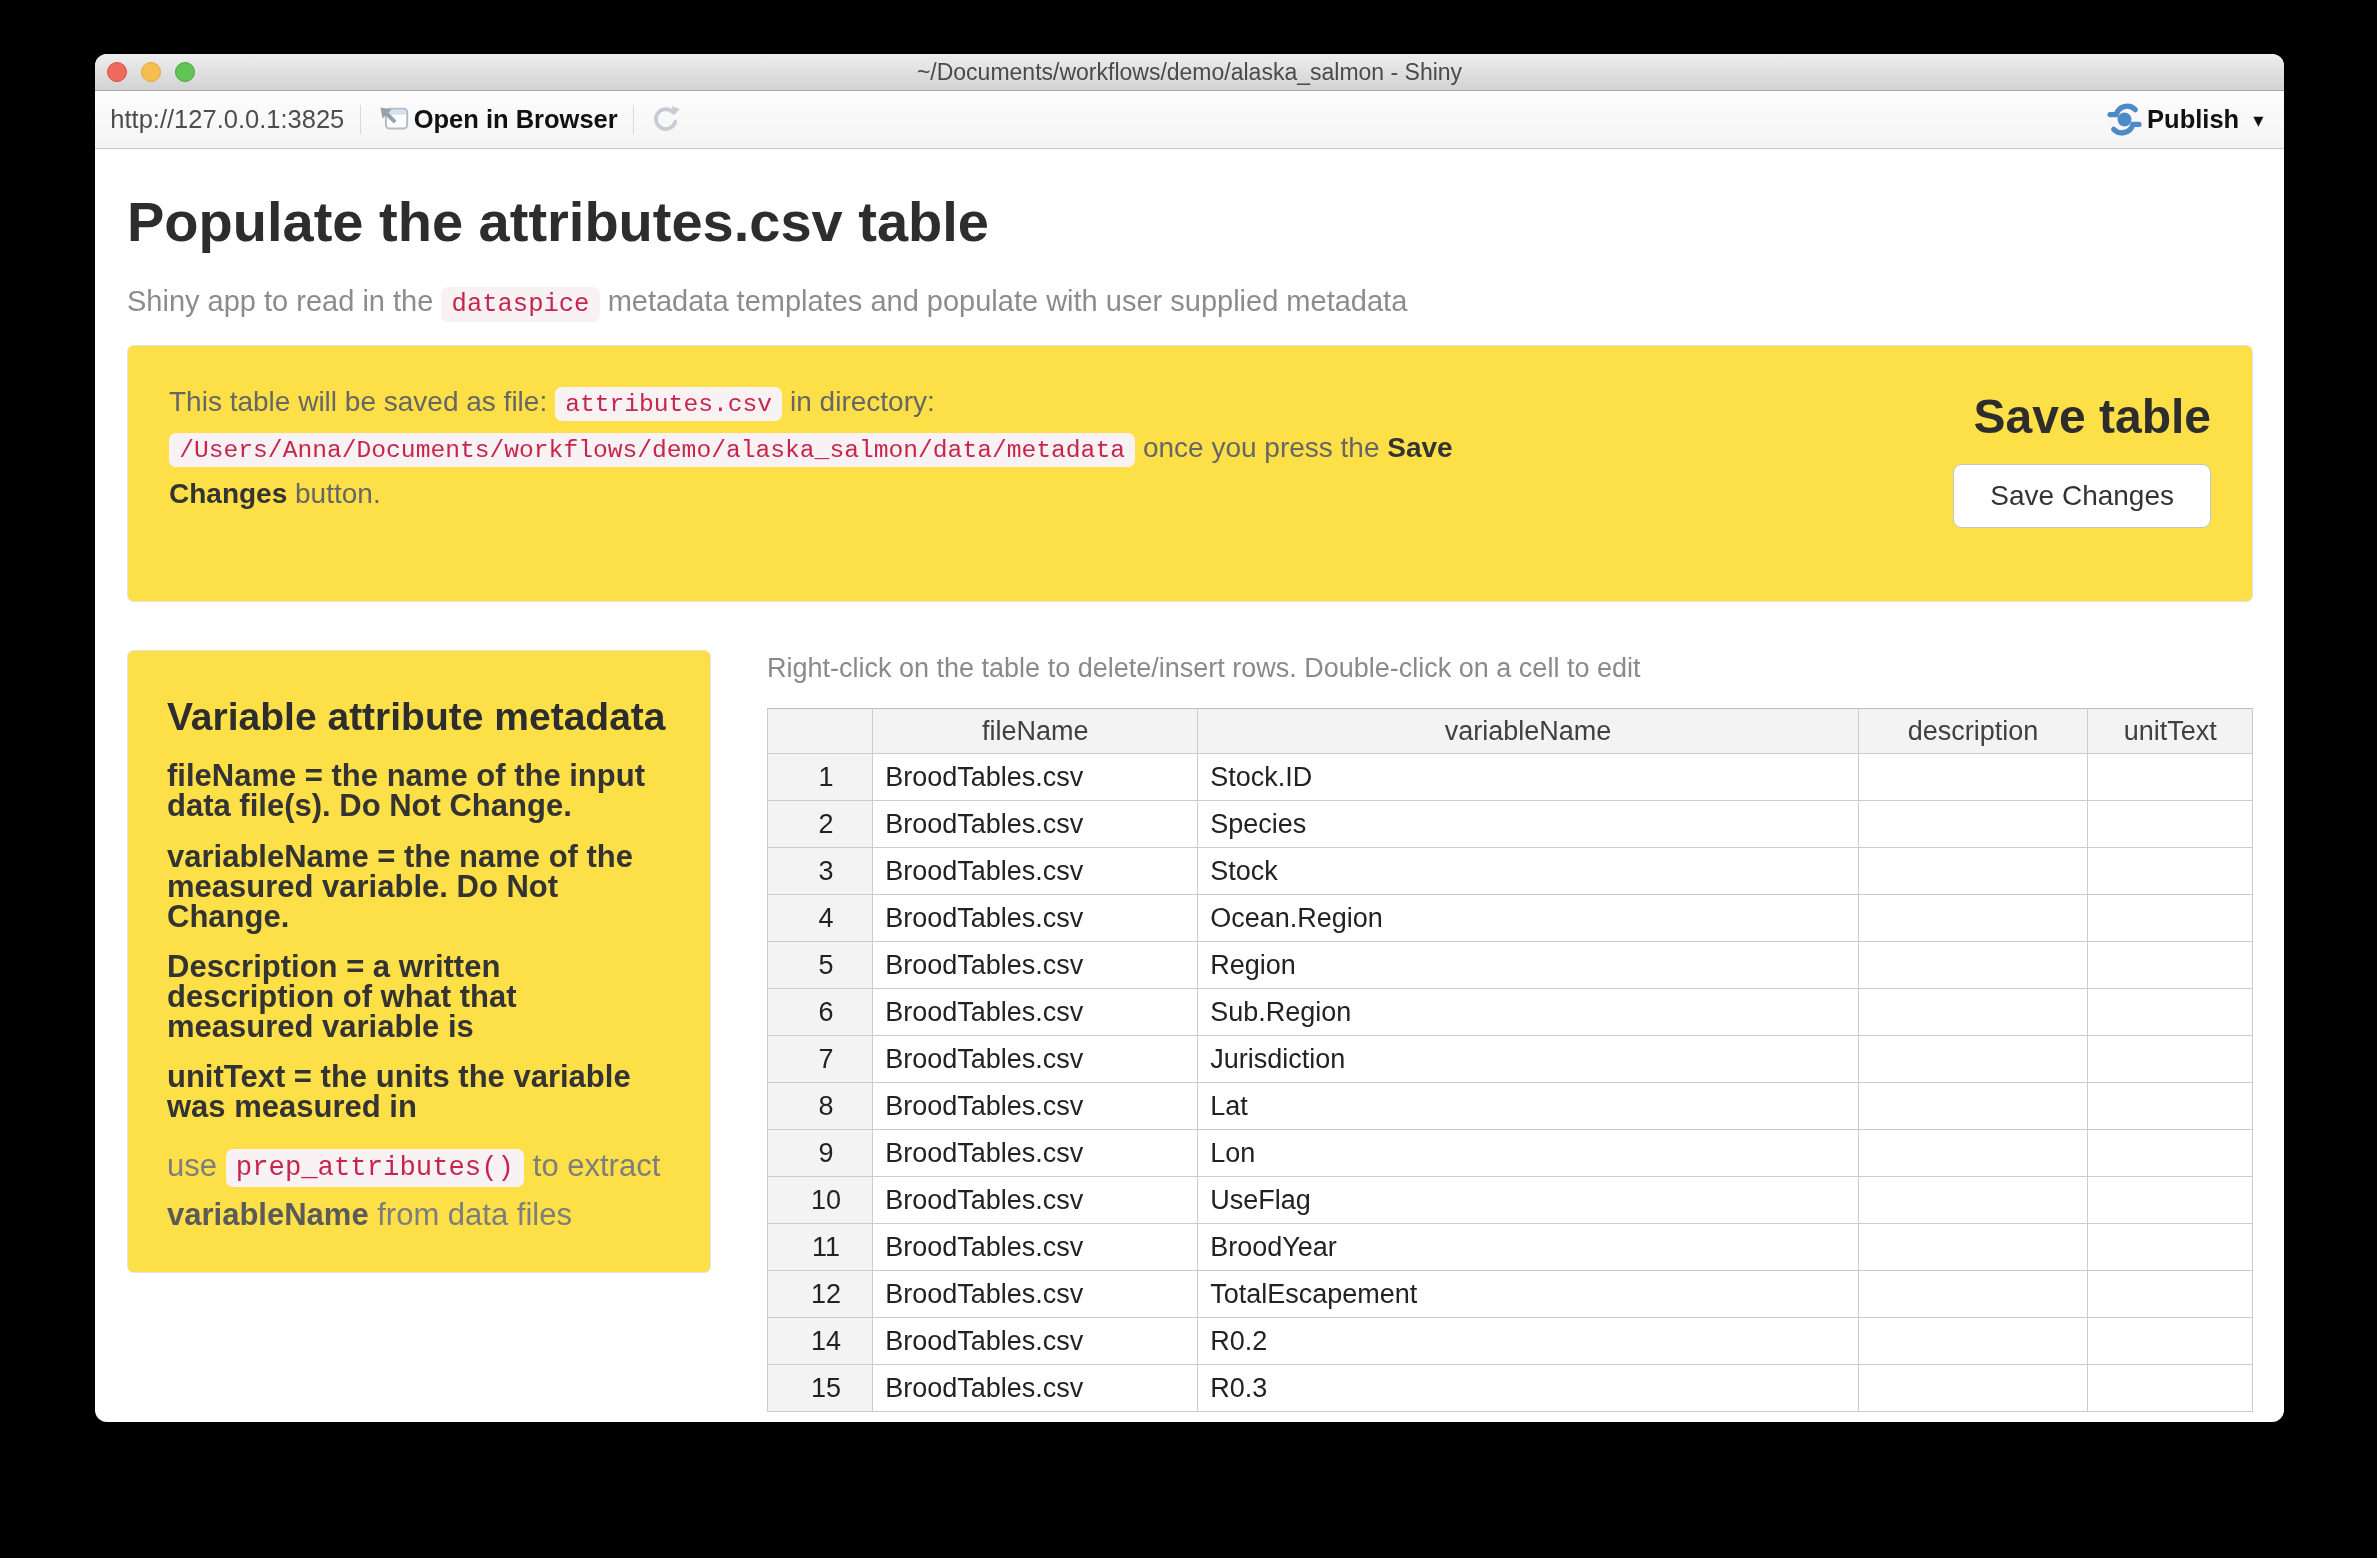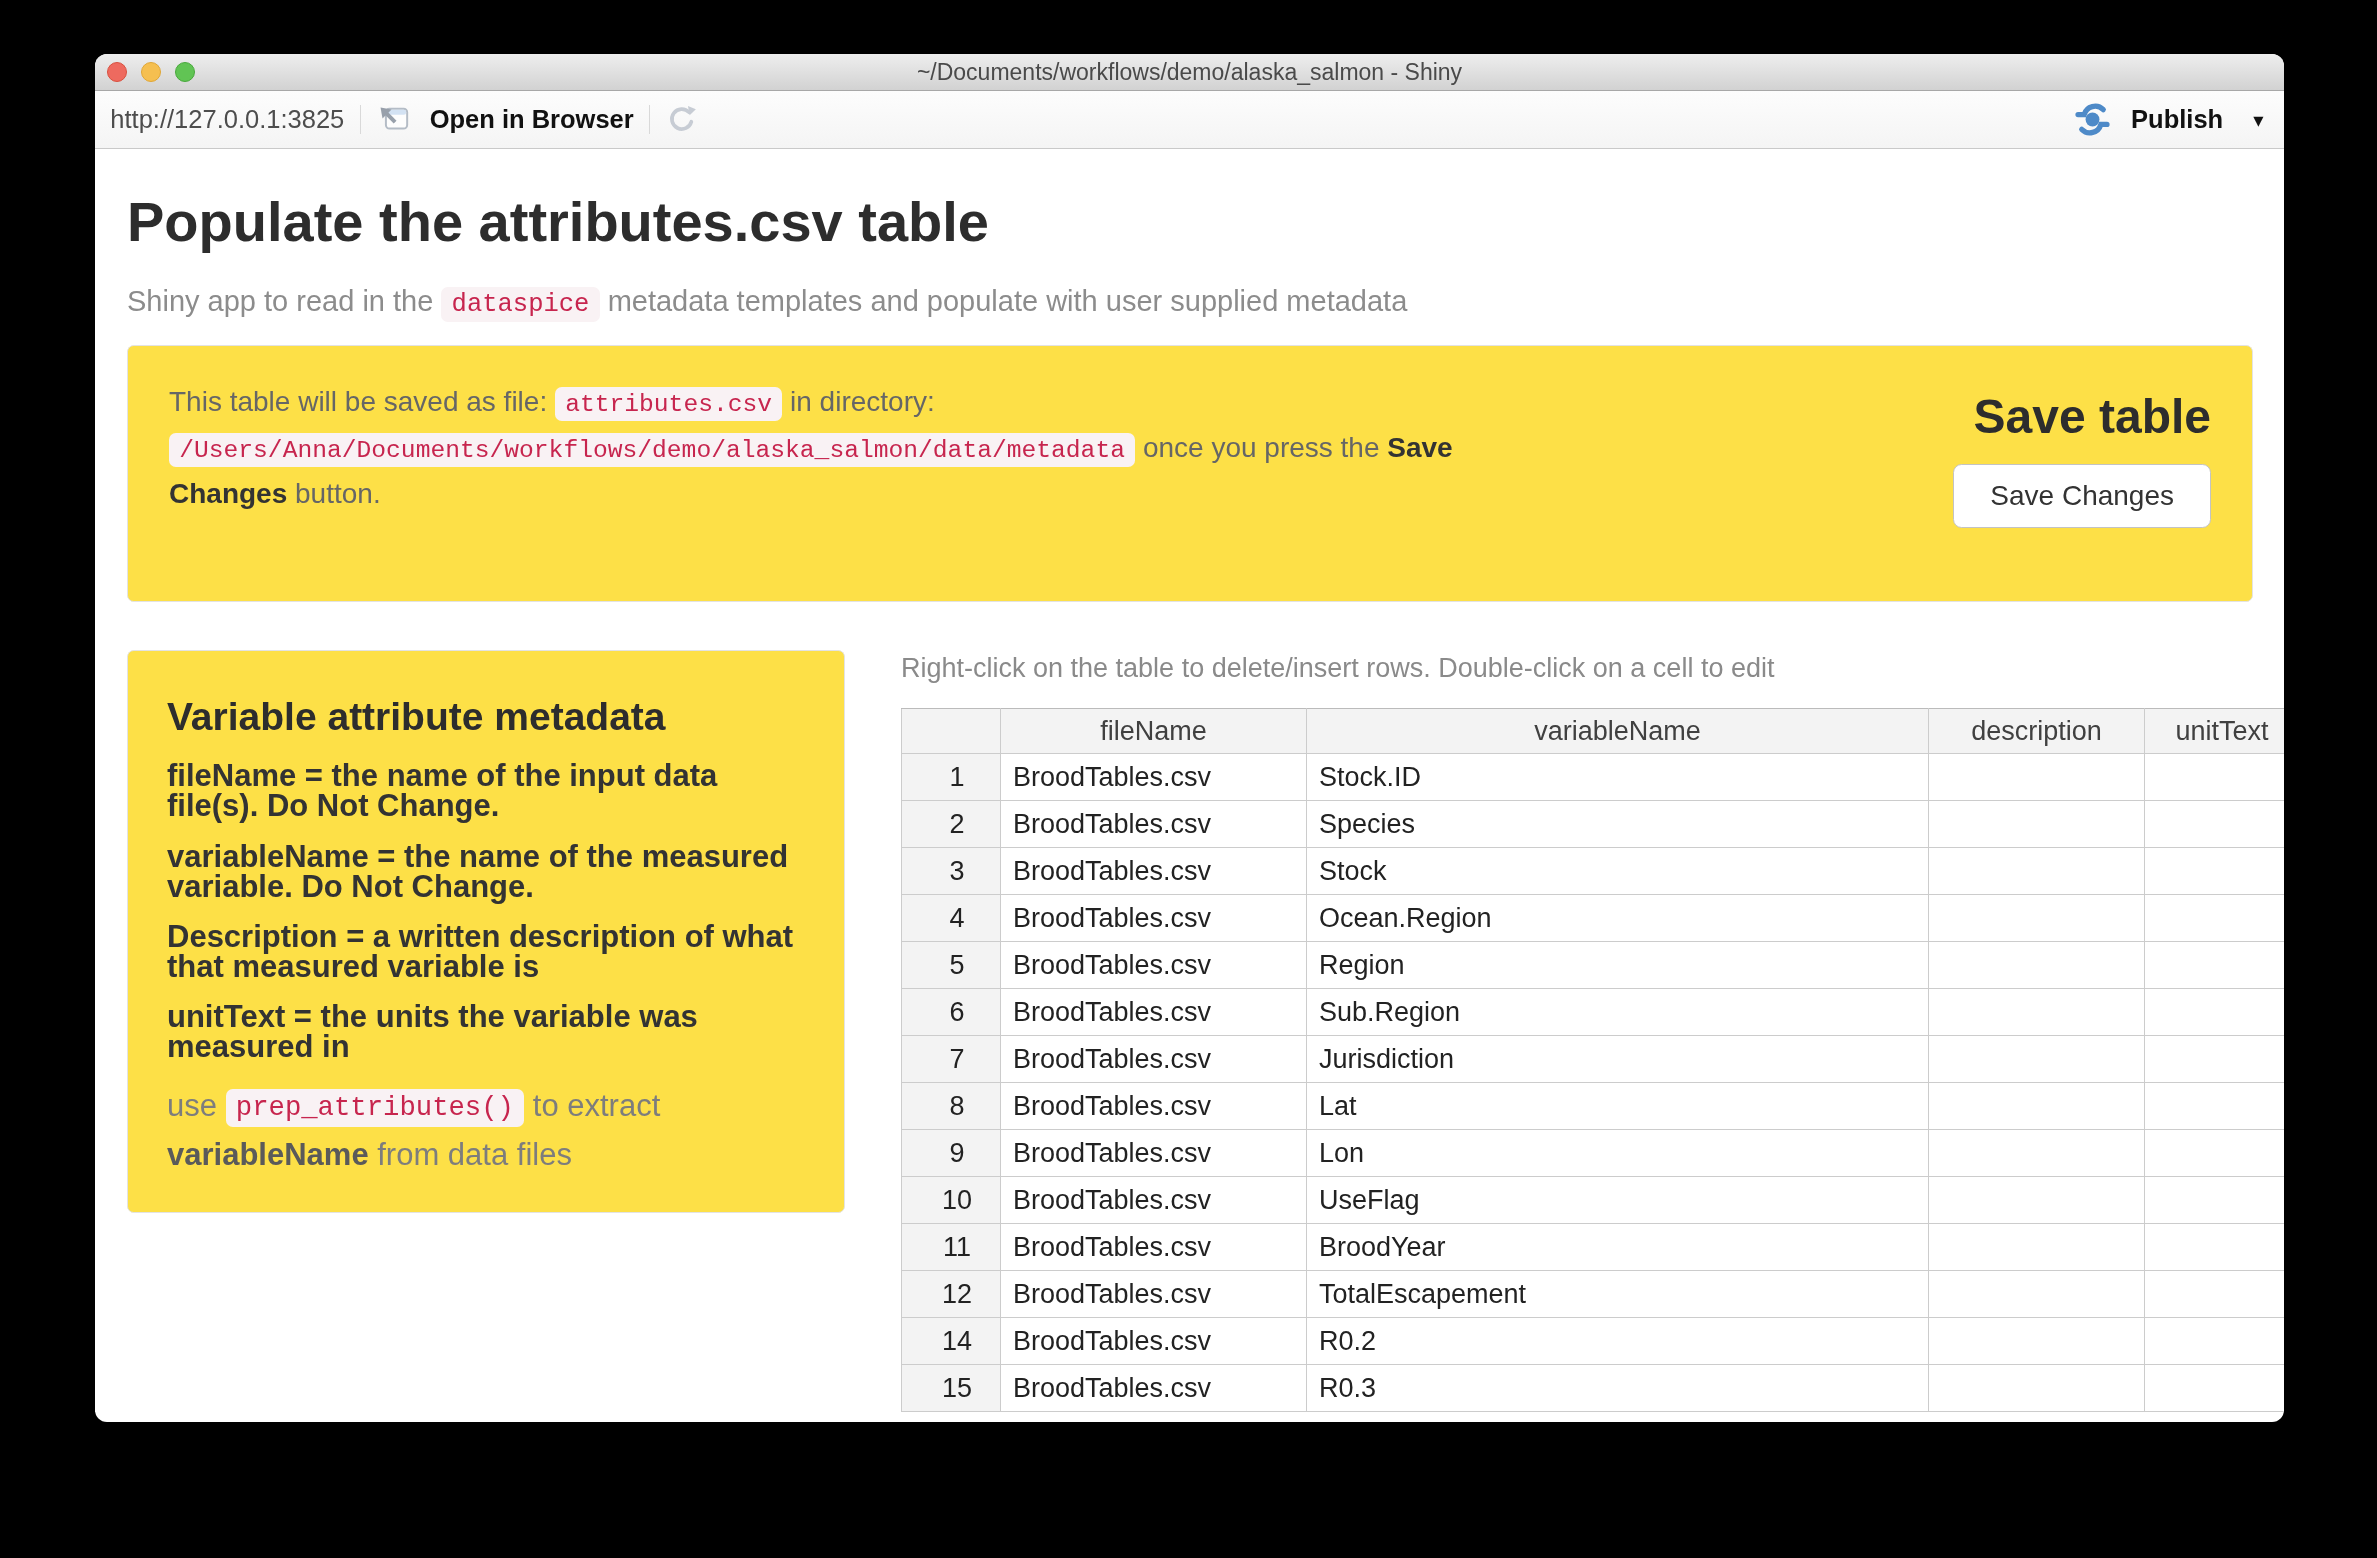--- a/index.html
+++ b/index.html
@@ -14,40 +14,40 @@
   .tl{width:20.4px;height:20.4px;border-radius:50%;box-sizing:border-box;display:inline-block;}
   .tl.red{background:#ee6a5f;border:1.3px solid #d8503f;}
   .tl.yellow{background:#f5bf50;border:1.3px solid #dfa636;}
   .tl.green{background:#61c454;border:1.3px solid #48a83c;}
   .title{height:36px;line-height:36px;text-align:center;font-size:23px;color:#4a4a4a;border-radius:14px;}
   
   .toolbar{height:58px;background:linear-gradient(#fdfdfd,#f4f4f4);border-bottom:0.8px solid #c9c9c9;
     display:flex;align-items:center;padding:0 20.4px 0 15.3px;box-sizing:border-box;}
   .url{font-size:25.5px;color:#4d4d4d;}
   .sep{width:0.8px;height:29px;background:#d9d9d9;margin:0 15.3px;}
-  .tb-btn{display:flex;align-items:center;gap:20px;background:none;border:none;padding:0;
+  .tb-btn{display:flex;align-items:center;gap:4px;background:none;border:none;padding:0;
     font-family:inherit;font-size:25.5px;font-weight:600;color:#111;cursor:default;}
   .spacer{flex:1;}
   .caret{font-size:20.4px;color:#111;margin-left:10.2px;}
   
   .content{padding:0 31px 0 32px;background:#fff;}
   h1{margin:42px 0 0 0;font-size:56px;line-height:61px;font-weight:bold;color:#2d2d2d;}
   .subtitle{margin:31px 0 0 0;font-size:29px;line-height:36px;color:#8c8c8c;}
   code{font-family:"Liberation Mono","DejaVu Sans Mono",monospace;color:#c7254e;background:#f9f2f4;
     border-radius:6.8px;padding:3.4px 10.2px;font-size:0.88em;white-space:nowrap;}
   .well{background:#fde047;border:0.8px solid #e3e3e3;border-radius:6.8px;box-sizing:border-box;}
   .save-well{margin-top:22px;height:257px;padding:34px 41px;display:flex;justify-content:space-between;}
   .save-text{font-size:28px;line-height:44px;color:#666;max-width:1377px;}
   .save-text strong{color:#333;}
   .save-actions{text-align:right;flex:none;padding-left:51px;}
   .save-actions h2{margin:8.5px 0 20.4px 0;font-size:48px;font-weight:bold;color:#2d2d2d;}
   .btn{font-family:inherit;font-size:28px;color:#333;background:#fff;border:0.8px solid #c3c3c3;
     border-radius:8.5px;padding:15.3px 36px;}
   .cols{display:flex;gap:56px;margin-top:48px;align-items:flex-start;}
-  .sidebar{flex:none;width:718px;min-height:523px;padding:34px 39px;}
+  .sidebar{flex:none;width:584px;min-height:523px;padding:34px 39px;}
   .sidebar h3{margin:10.2px 0 22px 0;font-size:39px;font-weight:bold;color:#2d2d2d;}
   .def{margin:0 0 20.4px 0;font-size:31px;line-height:30px;font-weight:bold;color:#333;}
   .usage{margin:17px 0 0 0;font-size:31px;line-height:46px;color:#7d7d7d;}
   .usage strong{color:#5a5a5a;}
   .table-area{flex:1;min-width:0;}
   .instructions{margin:3.4px 0 24px 0;font-size:27px;color:#8a8a8a;}
   table.hot{width:100%;table-layout:fixed;border-collapse:collapse;background:#fff;font-size:27px;}
   table.hot th{height:44px;background:#f3f3f3;font-weight:normal;color:#404040;text-align:center;
     border:0.8px solid #cccccc;border-top:0.8px solid #bbb;padding:0;}
   table.hot td{height:46px;border:0.8px solid #cccccc;color:#222;padding:0 0 0 12px;

